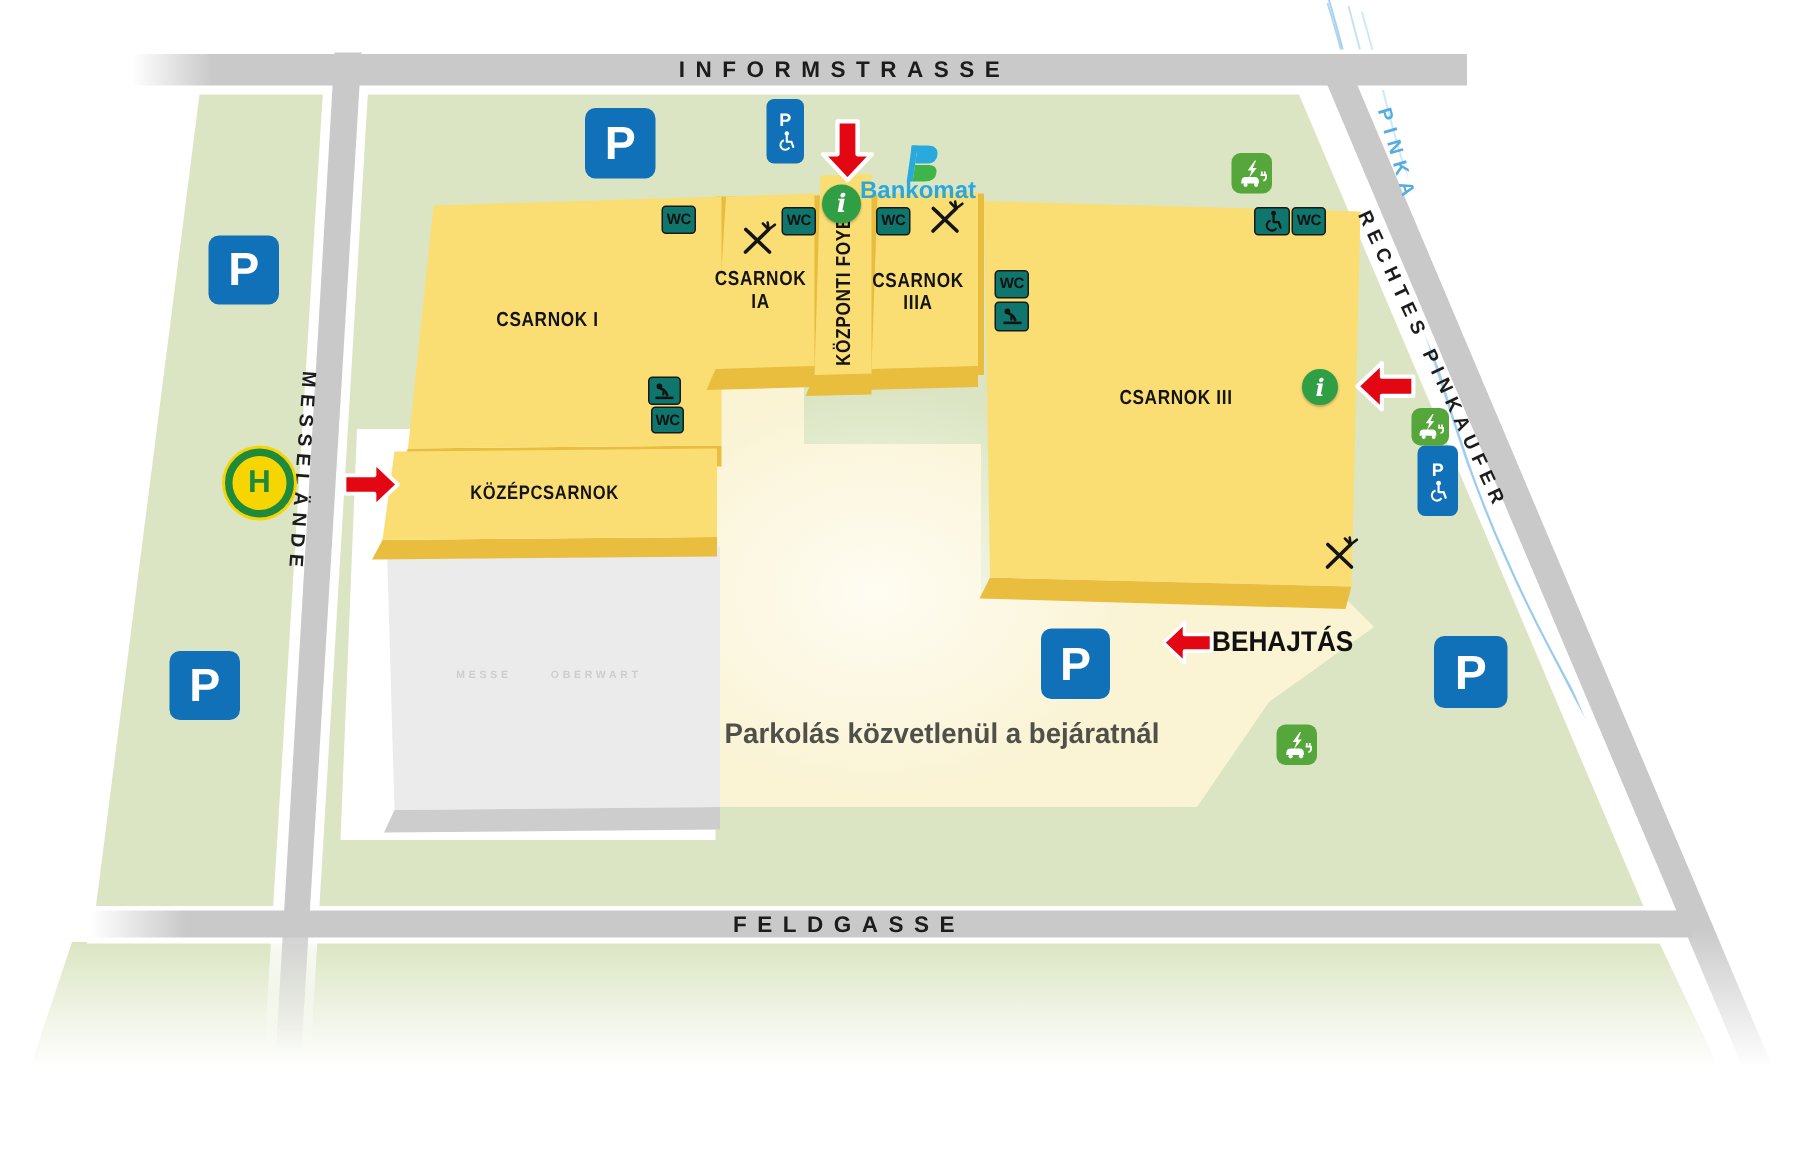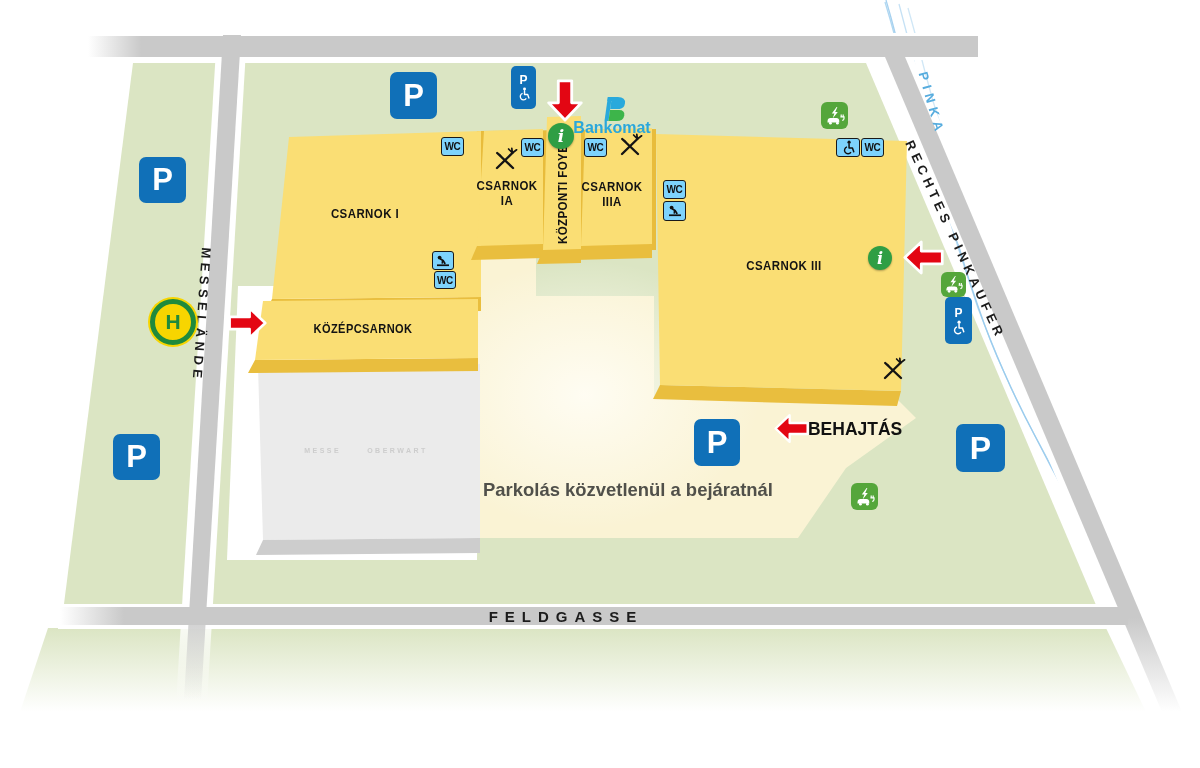--- a/index.html
+++ b/index.html
@@ -7,21 +7,21 @@
        font-family:"Liberation Sans",sans-serif;}
   .base{position:absolute;left:0;top:0;}
   .ov{position:absolute;}
   .street{font-weight:bold;font-size:15px;letter-spacing:7px;color:#1c1c1c;white-space:nowrap;}
   .street-v{font-weight:bold;font-size:13px;letter-spacing:4.5px;color:#1c1c1c;white-space:nowrap;transform-origin:0 0;}
   .river-label{font-weight:bold;font-size:13px;letter-spacing:5px;color:#56ACDE;white-space:nowrap;transform-origin:0 0;}
   .hall{font-weight:bold;font-size:13.5px;line-height:15px;color:#131313;white-space:nowrap;text-align:center;letter-spacing:.5px;}
   .psign{background:#1070B8;border-radius:7px;color:#fff;display:flex;align-items:center;justify-content:center;font-weight:bold;}
   .dsign{background:#1070B8;border-radius:5px;color:#fff;display:flex;flex-direction:column;align-items:center;justify-content:center;gap:1px;}
   .dsign .dp{font-weight:bold;font-size:12px;line-height:12px;}
-  .badge{background:#7dd3fc;border:1.6px solid #191919;border-radius:3px;display:flex;align-items:center;justify-content:center;font-weight:bold;color:#111;font-size:10px;letter-spacing:-.3px;}
+  .badge{background:#0f766e;border:1.6px solid #191919;border-radius:3px;display:flex;align-items:center;justify-content:center;font-weight:bold;color:#111;font-size:10px;letter-spacing:-.3px;}
   .eco{background:#55A63B;border-radius:6px;display:flex;align-items:center;justify-content:center;}
   .info-c{background:#2F9E44;border-radius:50%;color:#fff;display:flex;align-items:center;justify-content:center;
           font-family:"DejaVu Serif",serif;font-style:italic;font-weight:bold;box-shadow:0 1px 2px rgba(0,0,0,.3);}
   .hsign{background:#F7D500;border:5px solid #1F8A3C;border-radius:50%;box-shadow:0 0 0 2px #F7D500;
          display:flex;align-items:center;justify-content:center;color:#1F8A3C;font-weight:bold;font-size:21px;}
   .note{font-weight:bold;color:#50504A;font-size:19px;white-space:nowrap;}
   .behajtas{font-weight:bold;color:#111;font-size:19px;white-space:nowrap;transform-origin:0 0;transform:scaleX(.92);}
   .bankotxt{font-weight:bold;color:#2AA7DB;font-size:16px;white-space:nowrap;}
   .sj-word{font-weight:bold;font-size:27px;letter-spacing:6px;color:#C8C8C8;white-space:nowrap;}
   .sj-sub{font-weight:bold;font-size:7px;letter-spacing:2.5px;color:#CDCDCD;white-space:nowrap;}
@@ -100,20 +100,21 @@
     <polygon points="543,250 581,249 581,263 537,264" fill="#E9BE3E"></polygon>
     <polygon points="547,117 581,116 581,249 543,250" fill="#FADE74"></polygon>
 
     <polygon points="660,385 901,391 897,406 653,399" fill="#E9BE3E"></polygon>
     <polygon points="656,134 907,141 901,391 660,385" fill="#FADE74"></polygon>
 
     <polygon points="255,360 478,358 478,371 248,373" fill="#E9BE3E"></polygon>
     <polygon points="263,301 478,299 478,358 255,360" fill="#FADE74"></polygon>
   </svg>
 
+  <div class="ov street" style="left:563px;top:38px;transform:translateX(-50%);"><span>INFORMSTRASSE</span></div>
   <div class="ov street" style="left:566px;top:608px;transform:translateX(-50%);"><span>FELDGASSE</span></div>
   <div class="ov street-v" style="left:214px;top:248px;transform:rotate(94deg);"><span>MESSELÄNDE</span></div>
   <div class="ov street-v" style="left:916px;top:138px;transform:rotate(65deg);"><span>RECHTES PINKAUFER</span></div>
   <div class="ov river-label" style="left:930px;top:70px;transform:rotate(74deg);"><span>PINKA</span></div>
 
   <div class="ov hall" style="left:365px;top:213px;transform:translate(-50%,-50%) scaleX(.85);"><span>CSARNOK I</span></div>
   <div class="ov hall" style="left:507px;top:193px;transform:translate(-50%,-50%) scaleX(.85);">
     <div>CSARNOK</div>
       <div>IA</div>
   </div>

